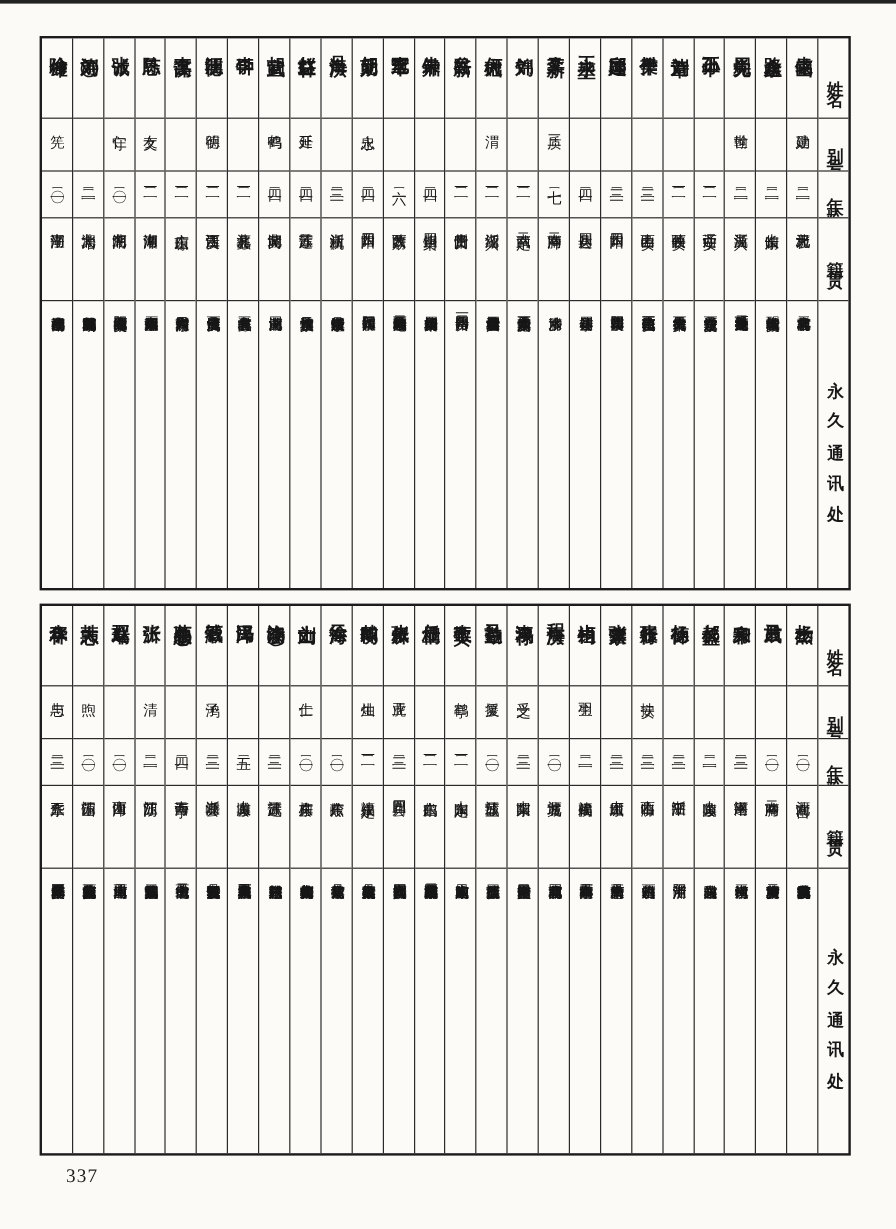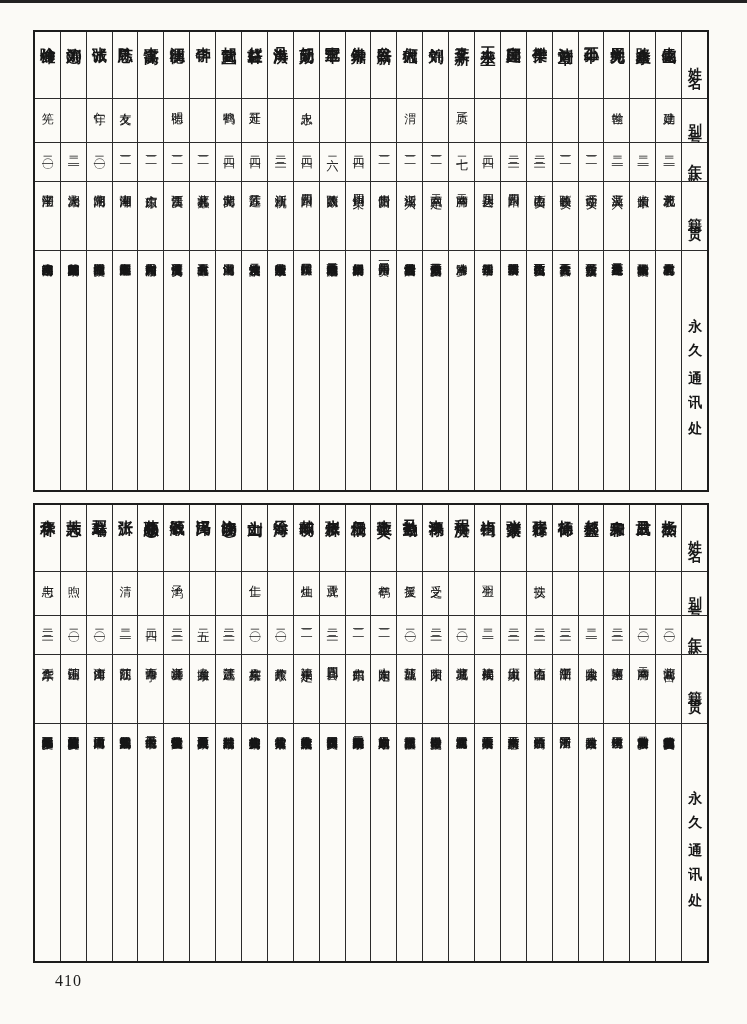--- a/index.html
+++ b/index.html
@@ -933,13 +933,13 @@
     <div class="cell native-cell">
           <span class="v">广东五华</span>
         </div>
     <div class="cell addr-cell">
           <span class="v">广东五华县第三区锡坪乡邮局交</span>
         </div>
   </div>
     </div>
 </div>
 
-<div class="page-number">410</div>
+<div class="page-number">337</div>
 
 </body></html>

